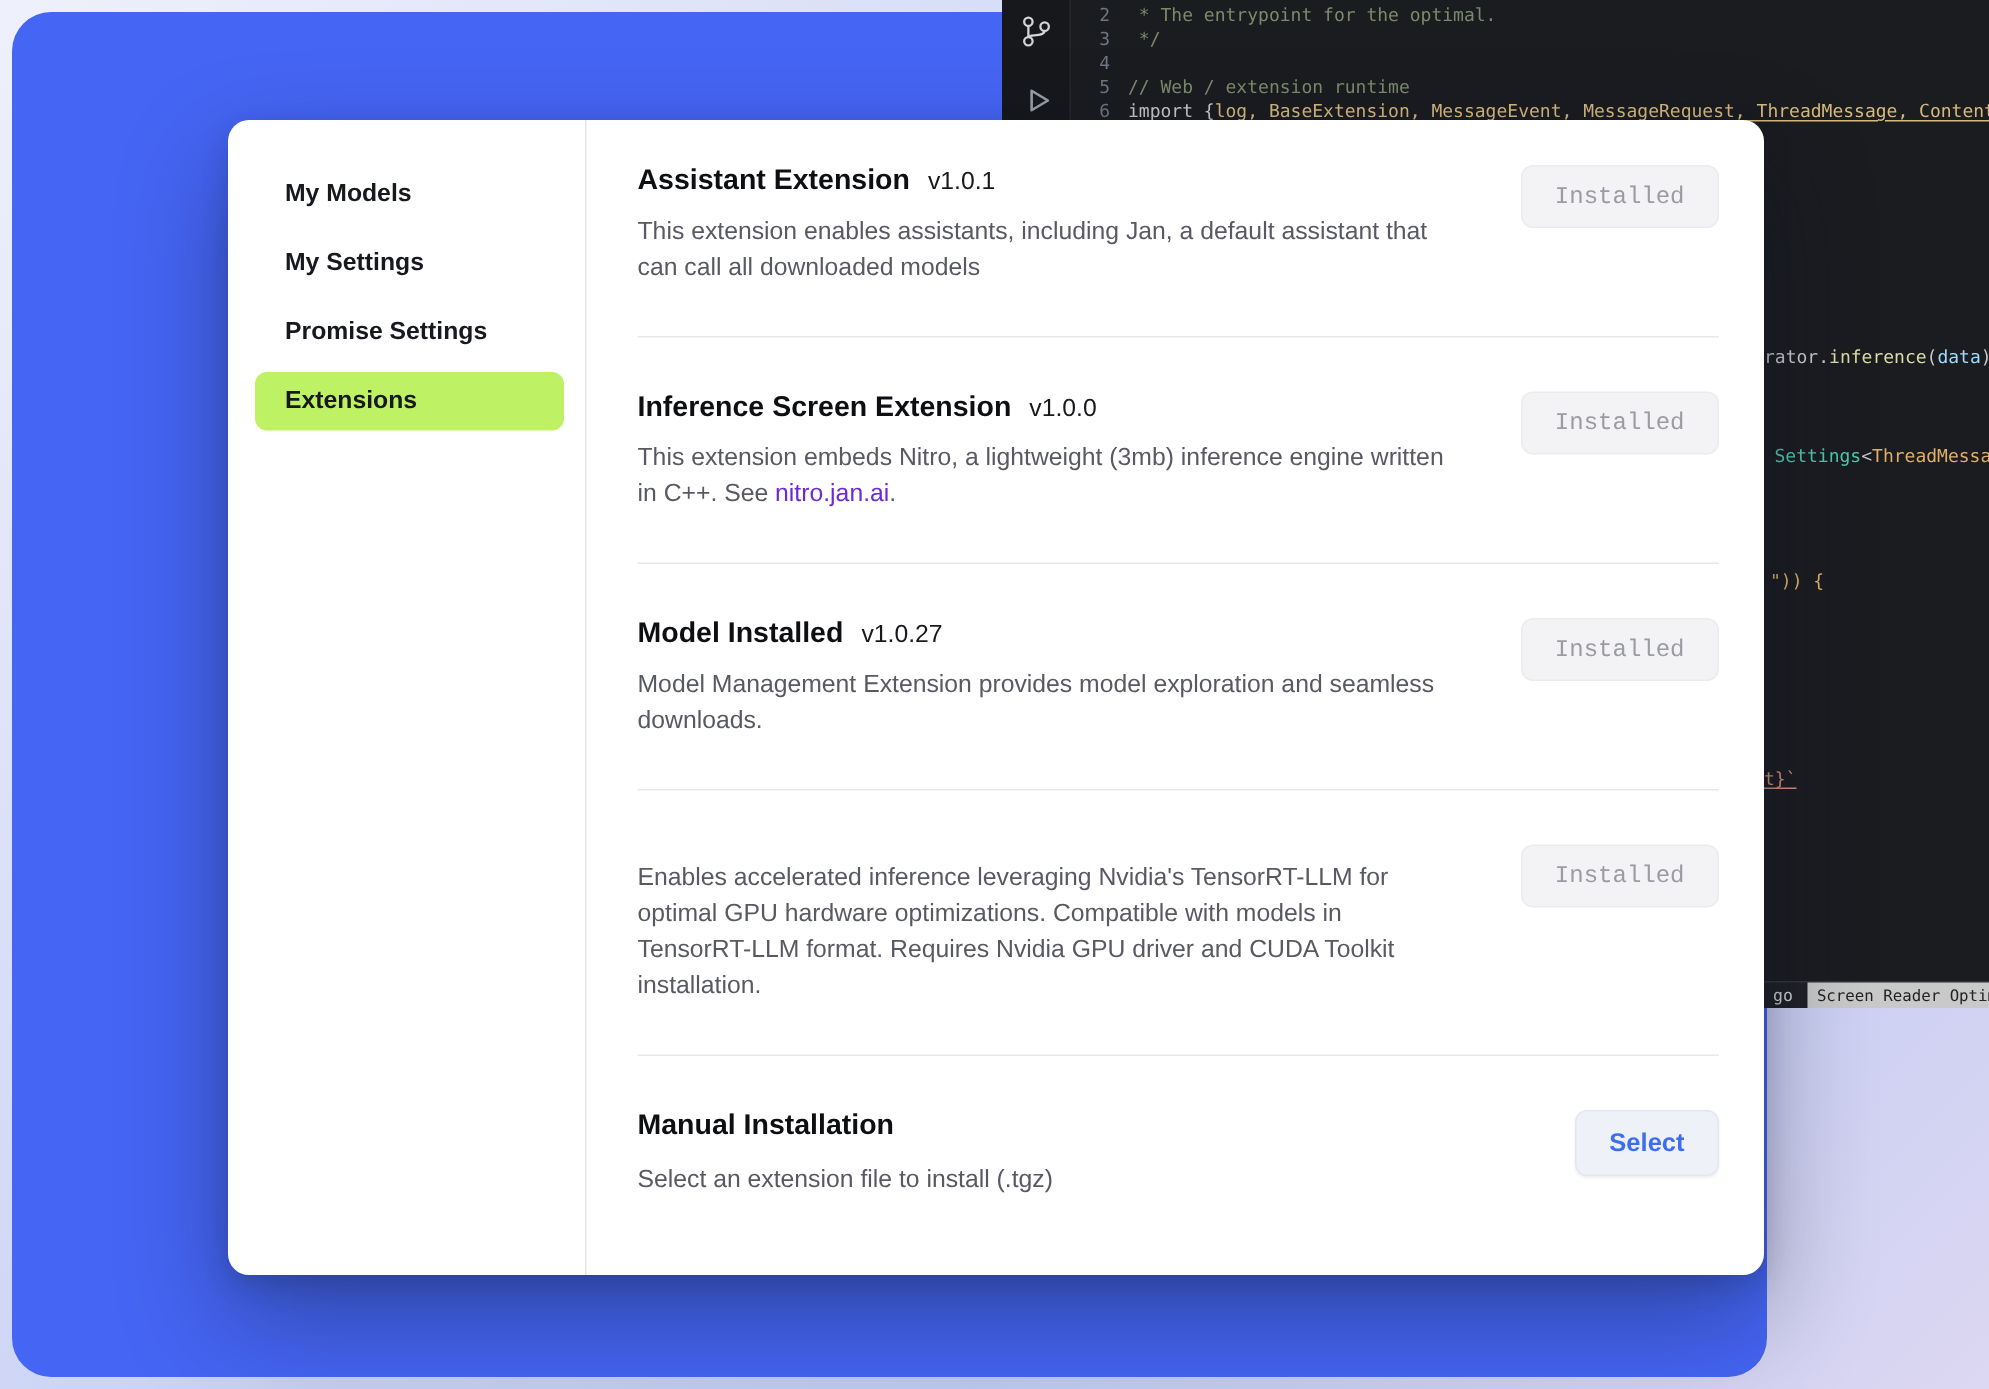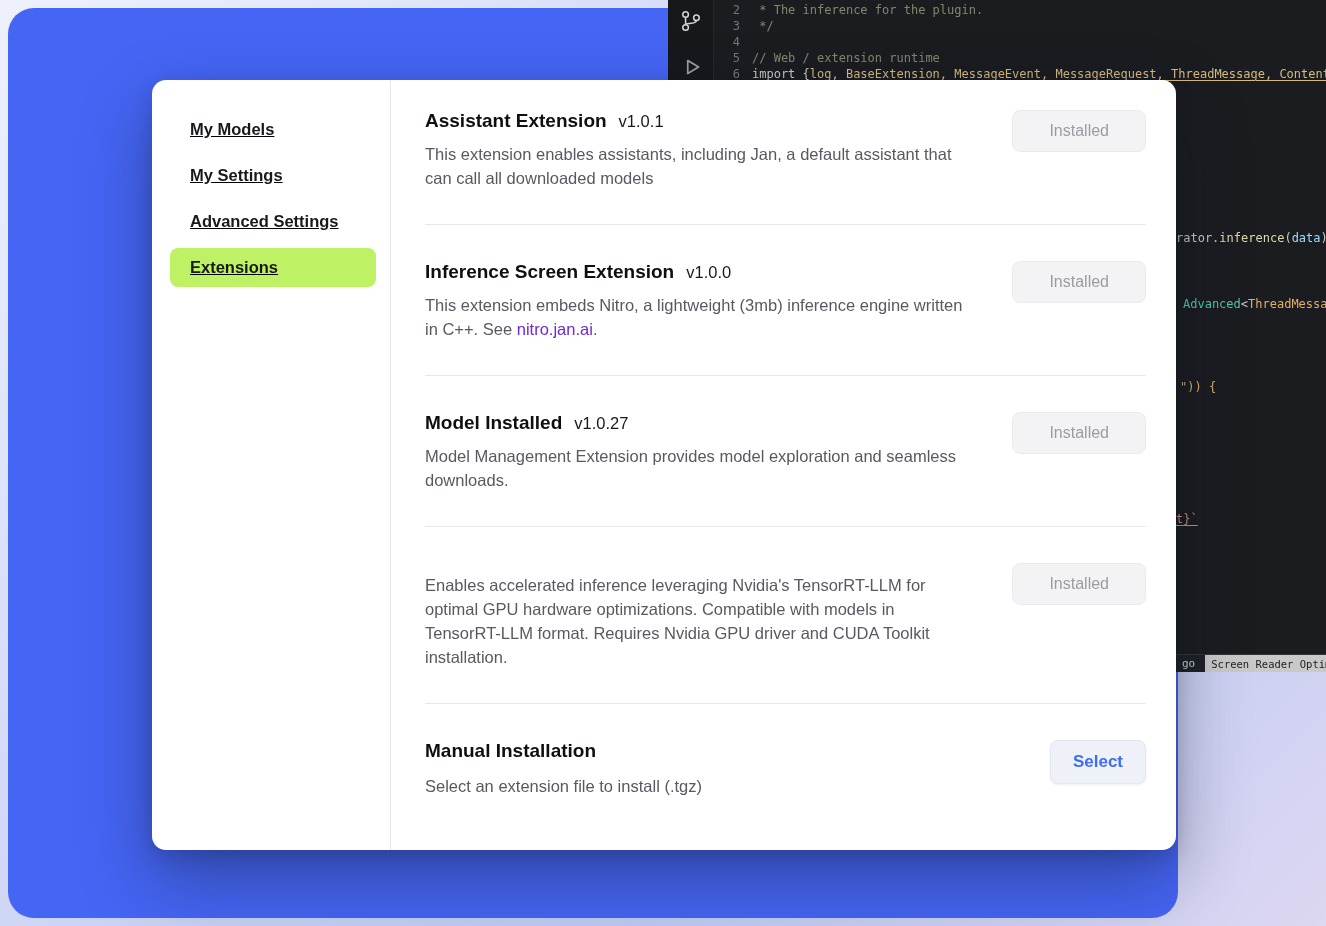--- a/index.html
+++ b/index.html
@@ -58,21 +58,20 @@
   
   .card {
     position:absolute; left:152px; top:80px; width:1024px; height:770px;
     background:#ffffff; border-radius:14px; overflow:hidden;
     box-shadow:0 30px 70px rgba(15,23,42,.38), 0 6px 18px rgba(15,23,42,.18);
     display:flex;
   }
   .sidebar {
     width:239px; flex:0 0 239px; border-right:1px solid #e7e7ea;
     padding:40px 18px 0 38px;
-    text-decoration:underline;
   }
   .nav-item {
     font-size:16.5px; font-weight:700; color:#17191e;
     margin-bottom:27px; cursor:pointer;
   }
   .nav-item.active {
     background:#bef264; border-radius:8px;
     padding:10px 20px; margin:-10px 0 17px -20px; width:206px;
   }
 
@@ -80,22 +79,22 @@
   .section { display:flex; justify-content:space-between; align-items:flex-start;gap:48px; }
   .sec-text { max-width:585px; }
   .sec-title { font-size:19px; font-weight:700; color:#0e0f12; }
   .sec-version { font-size:16.5px; font-weight:400; color:#18191d; margin-left:12px; }
   .sec-desc {
     margin-top:10px; font-size:16.5px; color:#585962; line-height:24px; max-width:545px;
   }
   .link { color:#6d28d9; cursor:pointer; text-decoration:none; }
   .btn-installed {
     background:#f3f3f5; border:1px solid #ebebee; border-radius:8px;
-    color:#9b9ca3; font-size:16px; font-weight:500; font-family:Liberation Sans, sans-serif;
-    padding:11px 36px; cursor:default; white-space:nowrap;
+    color:#9b9ca3; font-size:16px; font-weight:500; font-family:Liberation Mono, monospace;
+    padding:11px 22px; cursor:default; white-space:nowrap;
   }
   .divider { height:1px; background:#e8e8eb; margin:34px 0 36px; }
   .btn-select {
     background:#eef1f7; border:1px solid #e3e7ef; border-radius:8px;
     color:#3e6df5; font-size:17px; font-weight:700; font-family:inherit;
     padding:11px 22px; cursor:pointer; box-shadow:0 1px 2px rgba(20,30,60,.08);
     white-space:nowrap;
   }
 </style>
 </head>
@@ -119,45 +118,45 @@
       </svg>
     </div>
   </div>
 
   <div class="gutter-num" style="top:2px">2</div>
   <div class="gutter-num" style="top:18px">3</div>
   <div class="gutter-num" style="top:34px">4</div>
   <div class="gutter-num" style="top:50px">5</div>
   <div class="gutter-num" style="top:66px">6</div>
 
-  <div class="code-line tok-comment" style="top:2px"> * The inference for the plugin.</div>
+  <div class="code-line tok-comment" style="top:2px"> * The entrypoint for the optimal.</div>
   <div class="code-line tok-comment" style="top:18px"> */</div>
   <div class="code-line tok-comment" style="top:50px">// Web / extension runtime</div>
   <div class="code-line" style="top:66px"><span class="tok-plain">import {</span><span class="tok-import">log, BaseExtension, MessageEvent, MessageRequest, ThreadMessage, ContentType</span></div>
 
   <div class="frag" style="left:508px; top:230px"><span class="tok-plain">rator.</span><span class="tok-fn">inference</span><span class="tok-plain">(</span><span class="tok-var">data</span><span class="tok-plain">));</span></div>
 
-  <div class="frag" style="left:515px; top:296px"><span class="tok-type">Advanced</span><span class="tok-plain">&lt;</span><span class="tok-orange">ThreadMessage</span></div>
+  <div class="frag" style="left:515px; top:296px"><span class="tok-type">Settings</span><span class="tok-plain">&lt;</span><span class="tok-orange">ThreadMessage</span></div>
 
   <div class="frag tok-orange" style="left:512px; top:379px">")) {</div>
 
   <div class="frag tok-string tok-underline" style="left:508px; top:511px">t}`</div>
 
   <div class="status-bar">
     <span class="status-left">go</span>
     <span class="status-chip">Screen Reader Optimize</span>
   </div>
 </div>
 
 <div class="card">
 
   <div class="sidebar">
     <div class="nav-item">My Models</div>
     <div class="nav-item">My Settings</div>
-    <div class="nav-item">Advanced Settings</div>
+    <div class="nav-item">Promise Settings</div>
     <div class="nav-item active">Extensions</div>
   </div>
 
   <div class="content">
 
     <div class="section">
       <div class="sec-text">
         <div><span class="sec-title">Assistant Extension</span><span class="sec-version">v1.0.1</span></div>
         <div class="sec-desc">This extension enables assistants, including Jan, a default assistant that can call all downloaded models</div>
       </div>

